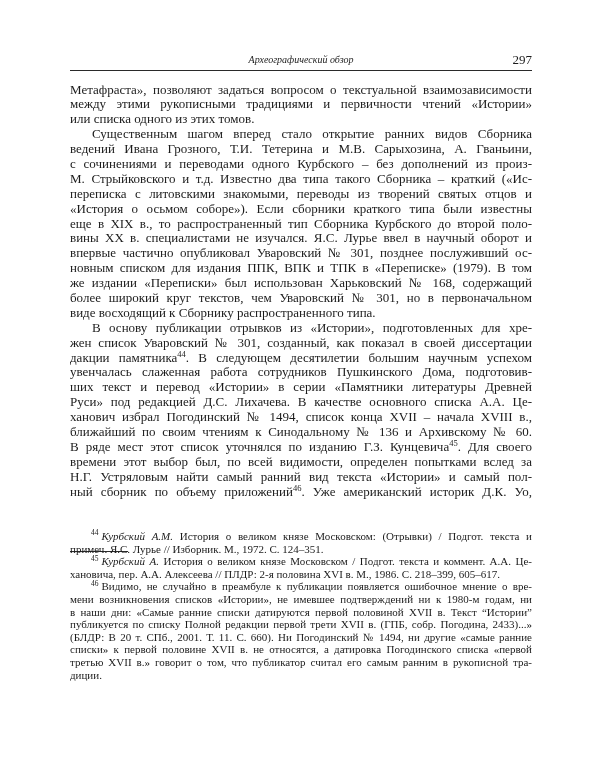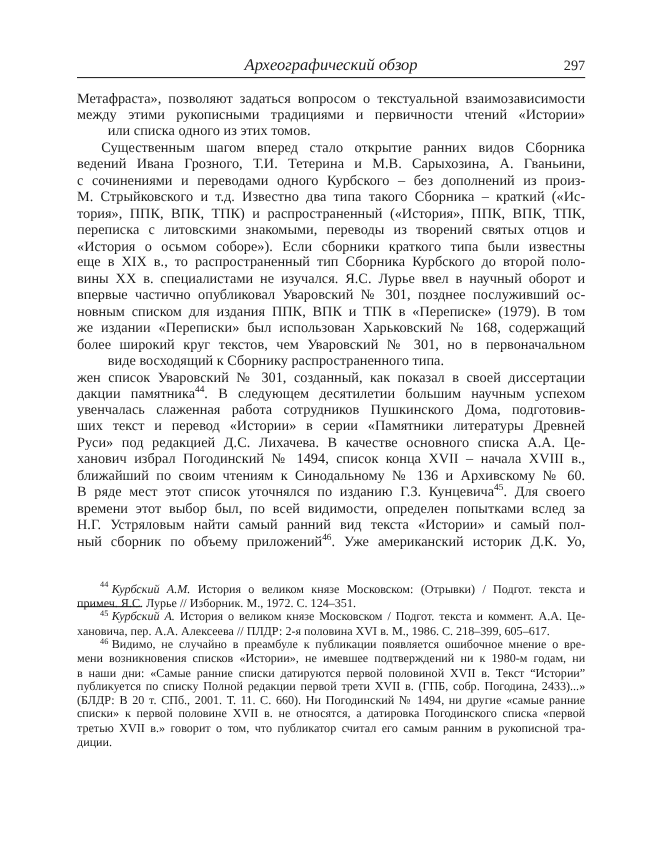--- a/index.html
+++ b/index.html
@@ -19,21 +19,21 @@
       top: 52px;
       width: 462px;
       height: 16px;
       line-height: 16px;
     }
     .running-title {
       position: absolute;
       left: 0; right: 0; top: 0;
       text-align: center;
       font-style: italic;
-      font-size: 15px;
+      font-size: 10px;
     }
     .page-number {
       position: absolute;
       right: 0; top: 0;
       font-size: 13px;
     }
     .header-rule {
       position: absolute;
       left: 70px;
       top: 69.5px;
@@ -50,21 +50,21 @@
       font-size: 13px;
     }
     .ln {
       height: 14.9px;
       line-height: 14.9px;
       white-space: nowrap;
       text-align: justify;
       text-align-last: justify;
     }
     .ln.indent { text-indent: 22px; }
-    .ln.last { text-align-last: left; margin-left: 28px; }
+    .ln.last { text-align-last: left; }
     sup.ref {
       font-size: 8.5px;
       line-height: 0;
       vertical-align: super;
     }
     
     .fn-separator {
       position: absolute;
       left: 70px;
       top: 551px;
@@ -113,33 +113,33 @@
       <div class="ln">Метафраста», позволяют задаться вопросом о текстуальной взаимозависимости</div>
       <div class="ln">между этими рукописными традициями и первичности чтений «Истории»</div>
       <div class="ln last">или списка одного из этих томов.</div>
     </div>
 
     <div>
       <div class="ln indent">Существенным шагом вперед стало открытие ранних видов Сборника</div>
       <div class="ln">ведений Ивана Грозного, Т.И. Тетерина и М.В. Сарыхозина, А. Гваньини,</div>
       <div class="ln">с сочинениями и переводами одного Курбского – без дополнений из произ-</div>
       <div class="ln">М. Стрыйковского и т.д. Известно два типа такого Сборника – краткий («Ис-</div>
-      <div class="ln">тория», ППК, ВПК, ТПК) и распространенный («История», ППК, ВПК, ТПК,</div>
       <div class="ln">переписка с литовскими знакомыми, переводы из творений святых отцов и</div>
       <div class="ln">«История о осьмом соборе»). Если сборники краткого типа были известны</div>
       <div class="ln">еще в XIX в., то распространенный тип Сборника Курбского до второй поло-</div>
       <div class="ln">вины XX в. специалистами не изучался. Я.С. Лурье ввел в научный оборот и</div>
       <div class="ln">впервые частично опубликовал Уваровский № 301, позднее послуживший ос-</div>
       <div class="ln">новным списком для издания ППК, ВПК и ТПК в «Переписке» (1979). В том</div>
       <div class="ln">же издании «Переписки» был использован Харьковский № 168, содержащий</div>
       <div class="ln">более широкий круг текстов, чем Уваровский № 301, но в первоначальном</div>
       <div class="ln last">виде восходящий к Сборнику распространенного типа.</div>
     </div>
 
     <div>
+      <div class="ln indent">В основу публикации отрывков из «Истории», подготовленных для хре-</div>
       <div class="ln">жен список Уваровский № 301, созданный, как показал в своей диссертации</div>
       <div class="ln"><span>дакции памятника</span><sup class="ref">44</sup><span>. В следующем десятилетии большим научным успехом</span></div>
       <div class="ln">увенчалась слаженная работа сотрудников Пушкинского Дома, подготовив-</div>
       <div class="ln">ших текст и перевод «Истории» в серии «Памятники литературы Древней</div>
       <div class="ln">Руси» под редакцией Д.С. Лихачева. В качестве основного списка А.А. Це-</div>
       <div class="ln">ханович избрал Погодинский № 1494, список конца XVII – начала XVIII в.,</div>
       <div class="ln">ближайший по своим чтениям к Синодальному № 136 и Архивскому № 60.</div>
       <div class="ln"><span>В ряде мест этот список уточнялся по изданию Г.З. Кунцевича</span><sup class="ref">45</sup><span>. Для своего</span></div>
       <div class="ln">времени этот выбор был, по всей видимости, определен попытками вслед за</div>
       <div class="ln">Н.Г. Устряловым найти самый ранний вид текста «Истории» и самый пол-</div>

